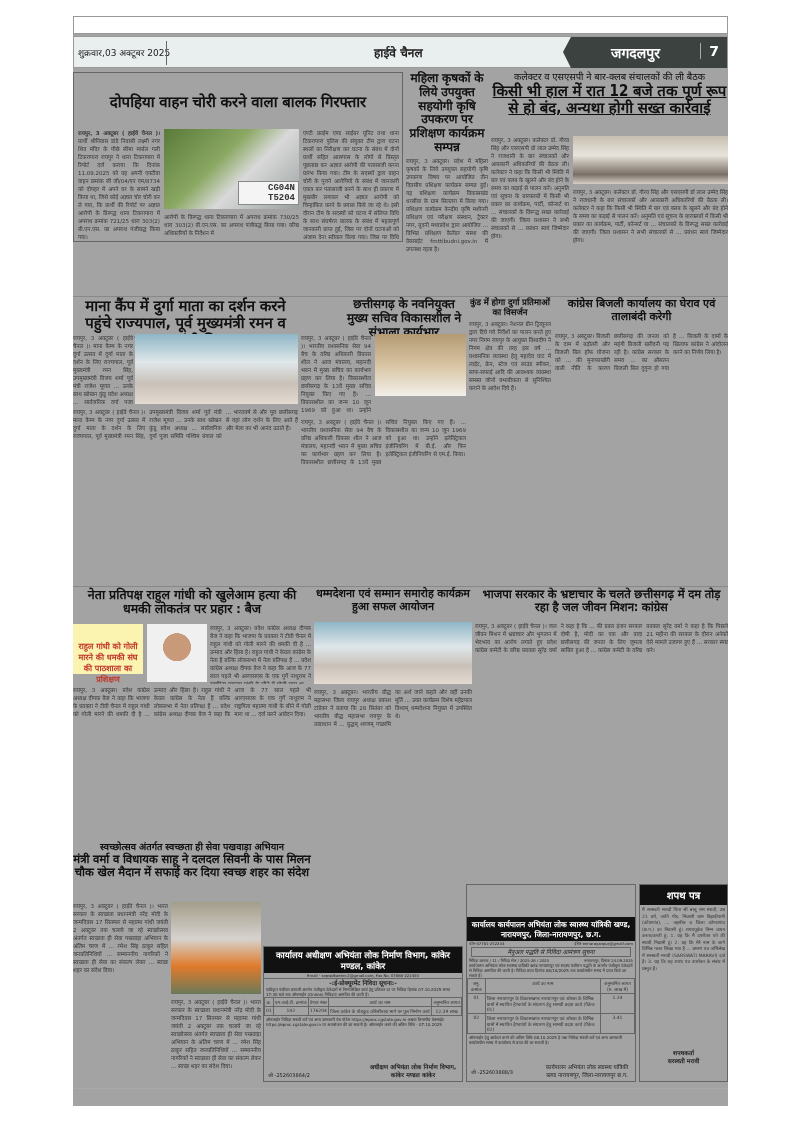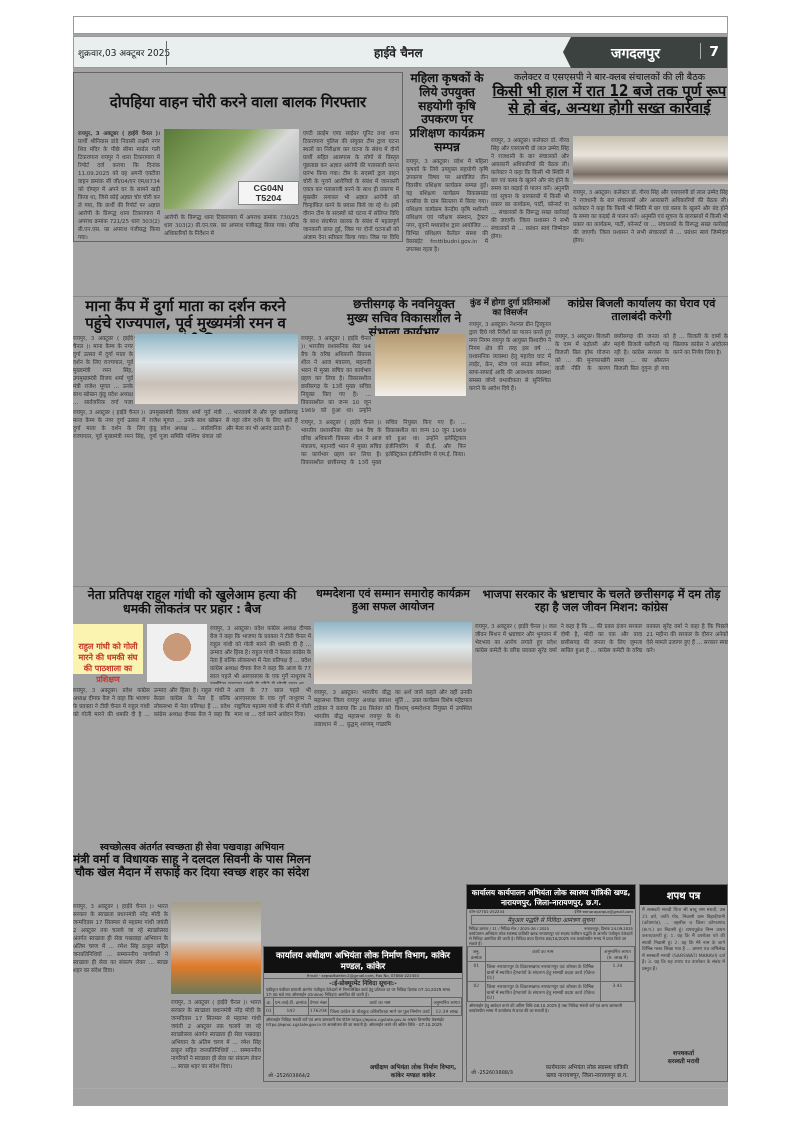--- a/index.html
+++ b/index.html
@@ -18,21 +18,21 @@
   .bordered{border:1px solid #666;}
   .headline{font-family:"DejaVu Sans Condensed","DejaVu Sans",sans-serif;font-weight:bold;color:#111;text-align:center;line-height:1.15;}
   .sub{background:#fbf3b0;text-align:center;font-weight:bold;color:#111;}
   .col-text{font-size:5.5px;line-height:8px;color:#333;text-align:justify;}
   .photo{background:linear-gradient(135deg,#5a7a3a,#8aa862 40%,#d9d9d9 60%,#9aa0a0);}
   .photo.room{background:linear-gradient(180deg,#c7bfb0,#e8e4dc 40%,#7a6f66 80%,#d8d0c8);}
   .photo.crowd{background:linear-gradient(180deg,#8fb6c6,#dfe7ea 40%,#c9c1b9 70%,#e3dad0);}
   .photo.person{background:radial-gradient(circle at 50% 40%,#c99a7a 0 30%,#f0f0f0 31%);}
   .photo.clean{background:linear-gradient(180deg,#a49d8a,#d6d3cf 40%,#e07a2a 70%,#6b7a5a);}
   .photo.office{background:linear-gradient(180deg,#b39a74,#d8c4a2 50%,#f2efe9);}
-  .plate{position:absolute;background:#f4f4f4;border:1px solid #888;font-size:9px;font-weight:bold;color:#333;text-align:center;line-height:10px;padding:1px 3px;font-family:Liberation Sans, sans-serif;margin-left:24px;}
+  .plate{position:absolute;background:#f4f4f4;border:1px solid #888;font-size:9px;font-weight:bold;color:#333;text-align:right;line-height:10px;padding:1px 3px;font-family:Liberation Mono, monospace;margin-left:24px;}
   .ad-title{background:#111;color:#fff;text-align:center;font-weight:bold;}
   .yellow-box{background:#fbf3b0;font-weight:bold;color:#c0392b;text-align:center;}
   table.tender{border-collapse:collapse;width:100%;font-size:4.5px;color:#333;}
   table.tender td{border:1px solid #666;padding:1px;text-align:center;vertical-align:top;}
   .rule{position:absolute;height:1px;background:#888;}
 </style>
 </head>
 <body>
 
 <div class="page">
@@ -152,21 +152,21 @@
         <td>12.39 लाख</td>
       </tr>
     </tbody>
       </table>
     <div style="font-size:4px;padding:1px 2px;height:14px;overflow:hidden;">ऑनलाईन निविदा सबंधी शर्तें एवं अन्य जानकारी वेब पोर्टल https://eproc.cgstate.gov.in अथवा विभागीय वेबसाईट https://eproc.cgstate.gov.in पर अवलोकन की जा सकती है। ऑनलाईन करने की अंतिम तिथि - 07.10.2025</div>
     <div style="position:absolute;left:4px;bottom:3px;font-size:5px;">जी -252603864/2</div>
     <div style="position:absolute;right:4px;bottom:2px;width:90px;font-size:6px;font-weight:bold;text-align:center;">अधीक्षण अभियंता लोक निर्माण विभाग, कांकेर मण्डल कांकेर</div>
   </div>
 
   <div class="box bordered" style="left:393px;top:868px;width:170px;height:198px;">
-    <div class="ad-title" style="font-size:7.5px;padding:2px;">कार्यालय कार्यपालन अभियंता लोक स्वास्थ्य यांत्रिकी खण्ड, नारायणपुर, जिला-नारायणपुर, छ.ग.</div>
+    <div class="ad-title" style="font-size:7.5px;padding:2px;margin-top:32px;">कार्यालय कार्यपालन अभियंता लोक स्वास्थ्य यांत्रिकी खण्ड, नारायणपुर, जिला-नारायणपुर, छ.ग.</div>
     <div style="font-size:3.8px;display:flex;justify-content:space-between;padding:0 2px;">
       <span>फोन-07781-252244</span>
       <span>ईमेल-eenarayanpur@gmail.com</span>
     </div>
     <div style="font-size:6px;text-align:center;font-style:italic;border:1px solid #666;margin:1px 4px;">मैनुअल पद्धति से निविदा आमंत्रण सूचना</div>
     <div style="font-size:3.8px;display:flex;justify-content:space-between;padding:0 2px;">
       <span>निविदा क्रमांक / 11 / निविदा सेल / 2025-26 / 2025</span>
       <span>नारायणपुर, दिनांक 24.09.2025</span>
     </div>
     <div style="font-size:4px;padding:0 2px;">कार्यपालन अभियंता लोक स्वास्थ्य यांत्रिकी खण्ड नारायणपुर एवं सदस्य पंजीयन पद्धति के अंतर्गत पंजीकृत ठेकेदारों से निविदा आमंत्रित की जाती है। निविदा प्रपत्र दिनांक 08/10/2025 तक कार्यालयीन समय में प्राप्त किये जा सकते हैं।</div>

